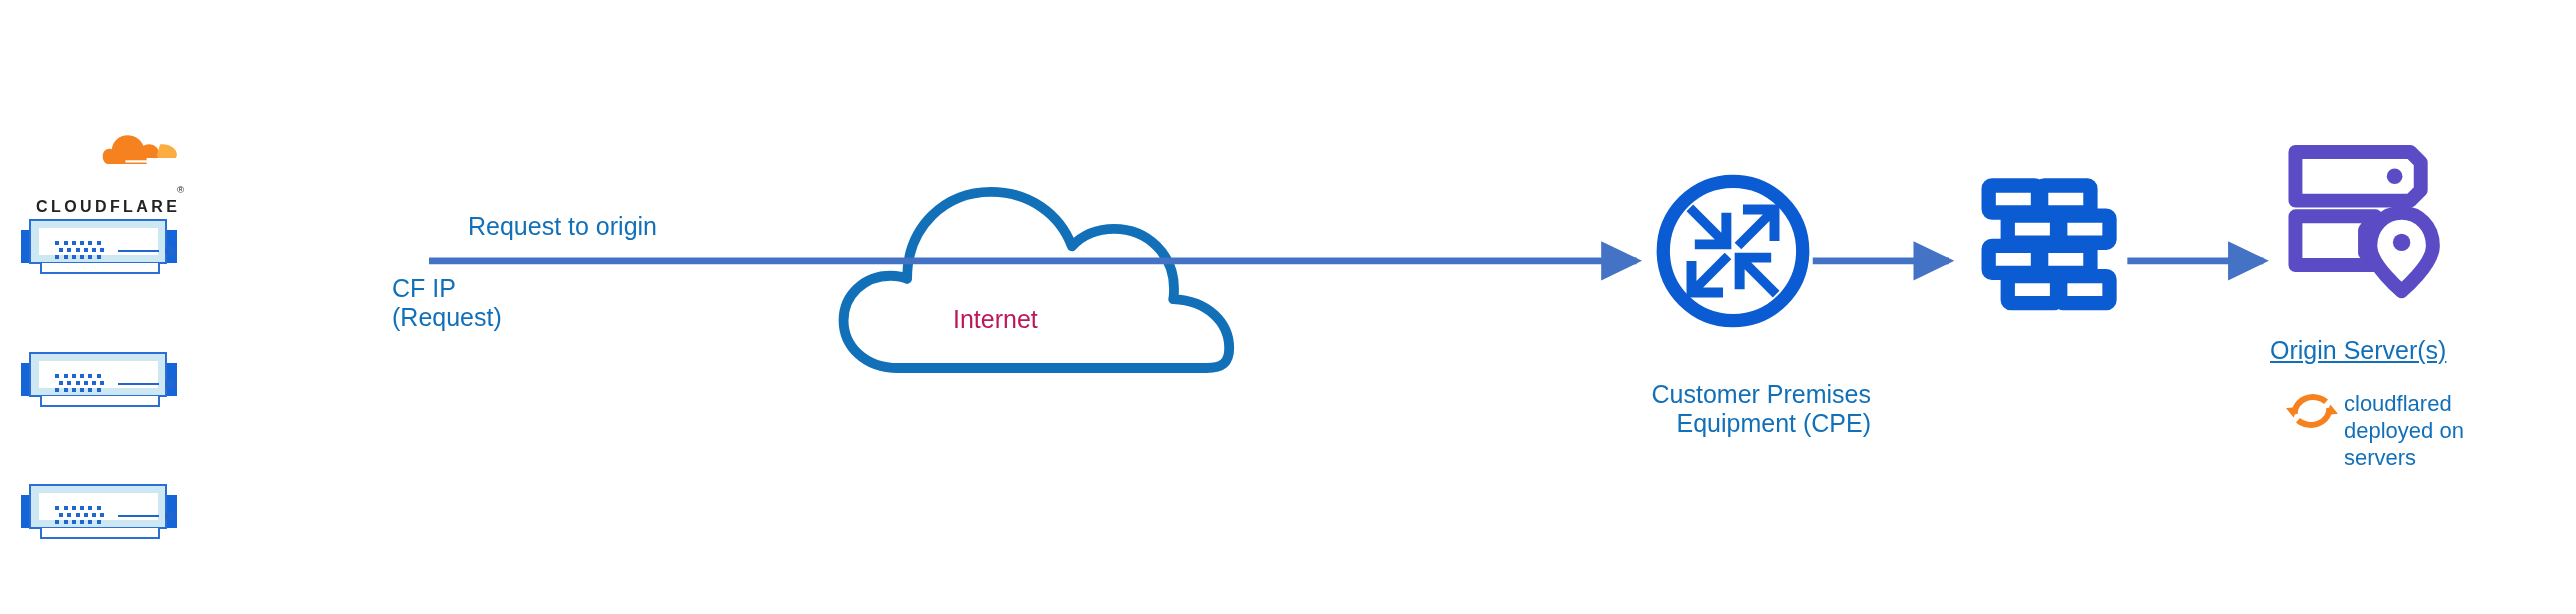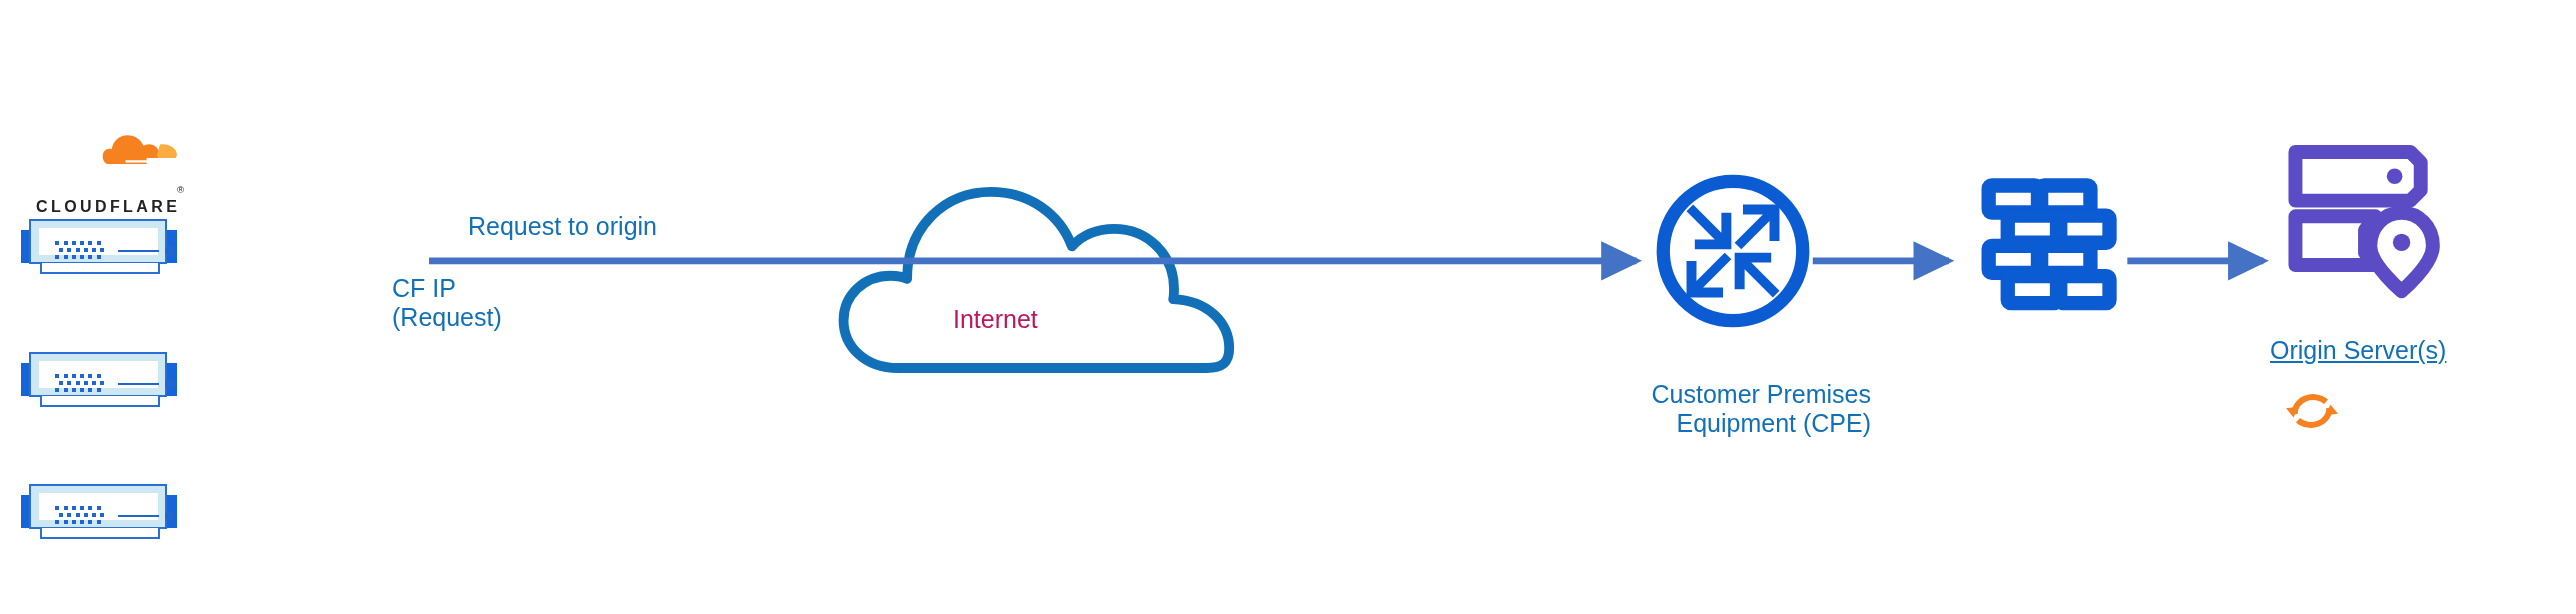--- a/index.html
+++ b/index.html
@@ -358,15 +358,18 @@
 
   <div class="abs diagram-label" id="label-cf-ip">CF IP
 (Request)</div>
 
   <div class="abs diagram-label" id="label-cpe">Customer Premises
 Equipment (CPE)</div>
 
 
   <div class="abs diagram-label" id="label-origin">Origin Server(s)</div>
 
+  <div class="abs diagram-label" id="label-cloudflared">cloudflared
+deployed on
+servers</div>
 
 </div>
 
 
 </body></html>

